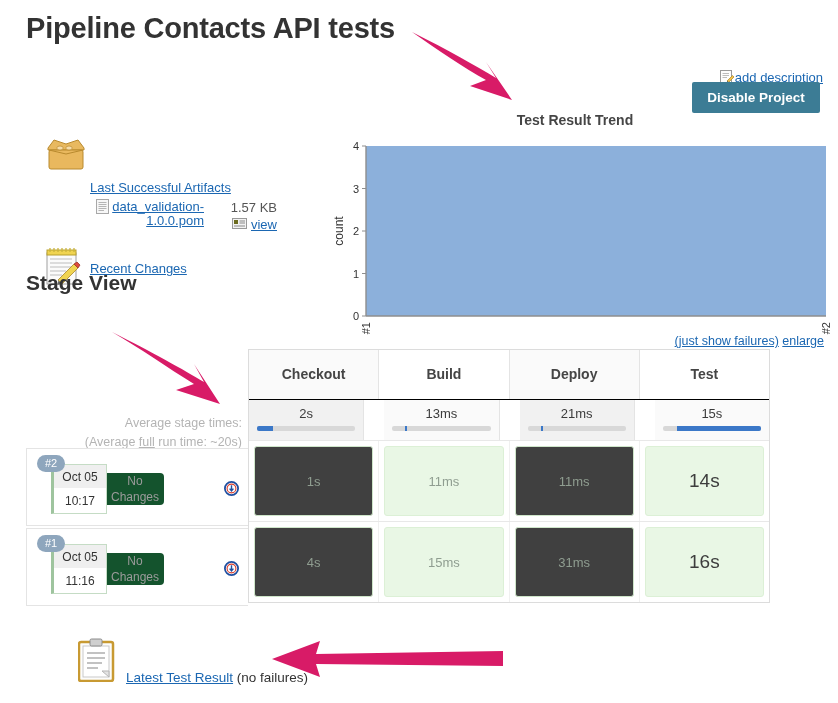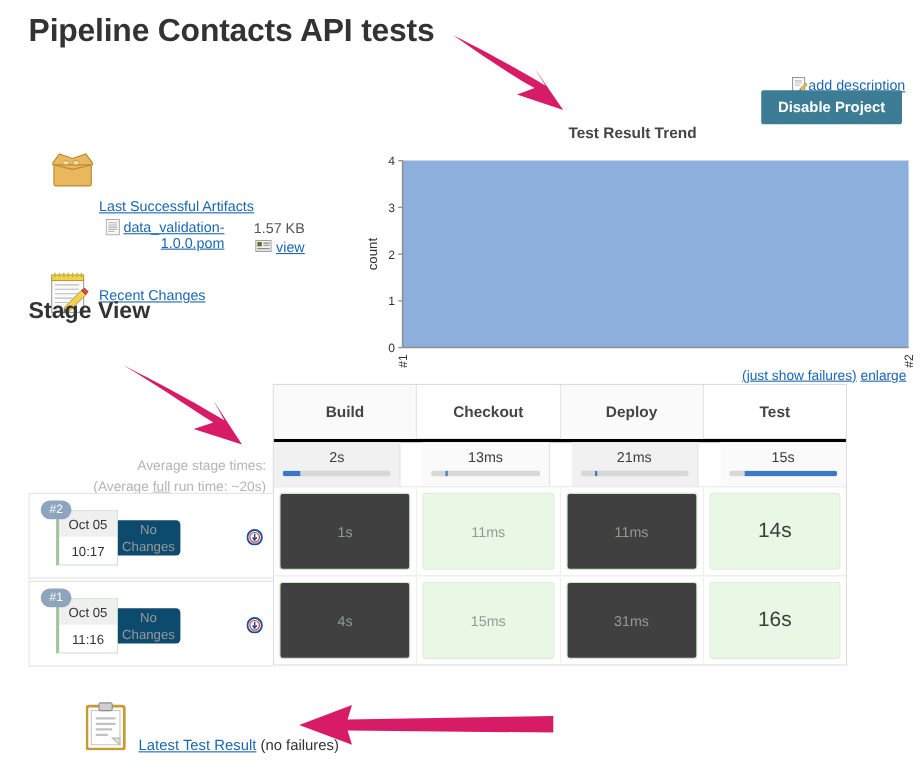--- a/index.html
+++ b/index.html
@@ -168,21 +168,21 @@
     text-align: center;
     font-size: 14px;
     font-weight: bold;
     color: #454545;
     border-right: 1px solid #e4e4e4;
     box-sizing: border-box;
   }
   .sv-head-cell:nth-child(odd) { background: #fafafa; }
   .sv-head-cell:last-child { border-right: none; }
 
-  .sv-avg-row { display: flex; border-top: 3px solid #000000; gap: 20px; }
+  .sv-avg-row { display: flex; border-top: 1px solid #000000; gap: 20px; }
   .sv-avg-cell {
     flex: 1 1 0;
     padding: 6px 8px 9px 8px;
     text-align: center;
     border-right: 1px solid #e4e4e4;
     box-sizing: border-box;
     background: #f1f1f1;
   }
   .sv-avg-cell:nth-child(even) { background: #fafafa; }
   .sv-avg-cell:last-child { border-right: none; }
@@ -272,21 +272,21 @@
     padding: 5px 0 4px 0;
   }
   .date-box .d-time {
     background: #ffffff;
     font-size: 12px;
     color: #333333;
     padding: 6px 0 5px 0;
   }
   .nochanges {
     width: 58px;
-    background: #0c4a6e;
+    background: #14532d;
     border-radius: 0 4px 4px 0;
     color: #9b9b9b;
     font-size: 12px;
     display: flex;
     align-items: center;
     justify-content: center;
     text-align: center;
     line-height: 16px;
     margin-left: -1px;
   }
@@ -440,22 +440,22 @@
 
 <div class="stage-heading">Stage View</div>
 
 <div class="avg-times">
   <div>Average stage times:</div>
   <div><span>(Average </span><u>full</u><span> run time: ~20s)</span></div>
 </div>
 
 <div class="stage-table">
   <div class="sv-head-row" id="sv-head">
+      <div class="sv-head-cell">Checkout</div>
       <div class="sv-head-cell">Build</div>
-      <div class="sv-head-cell">Checkout</div>
       <div class="sv-head-cell">Deploy</div>
       <div class="sv-head-cell">Test</div>
     </div>
   <div class="sv-avg-row" id="sv-avg">
       <div class="sv-avg-cell">
         <div class="sv-avg-val">2s</div>
         <div class="bar-track">
           <div class="bar-fill" style="left: 0%; width: 16%;"></div>
         </div>
       </div>

